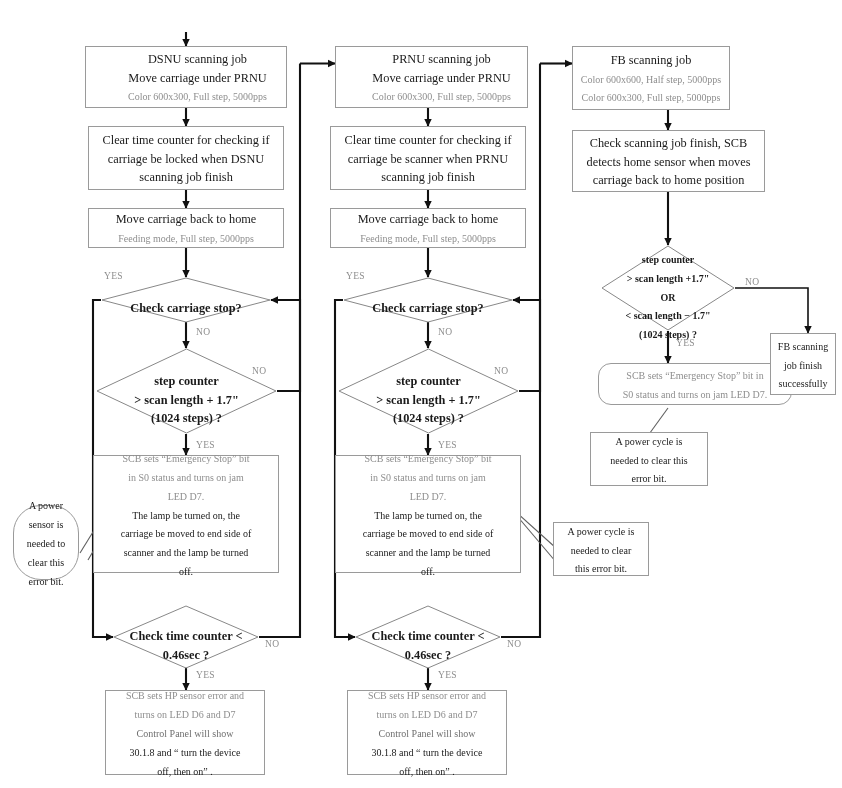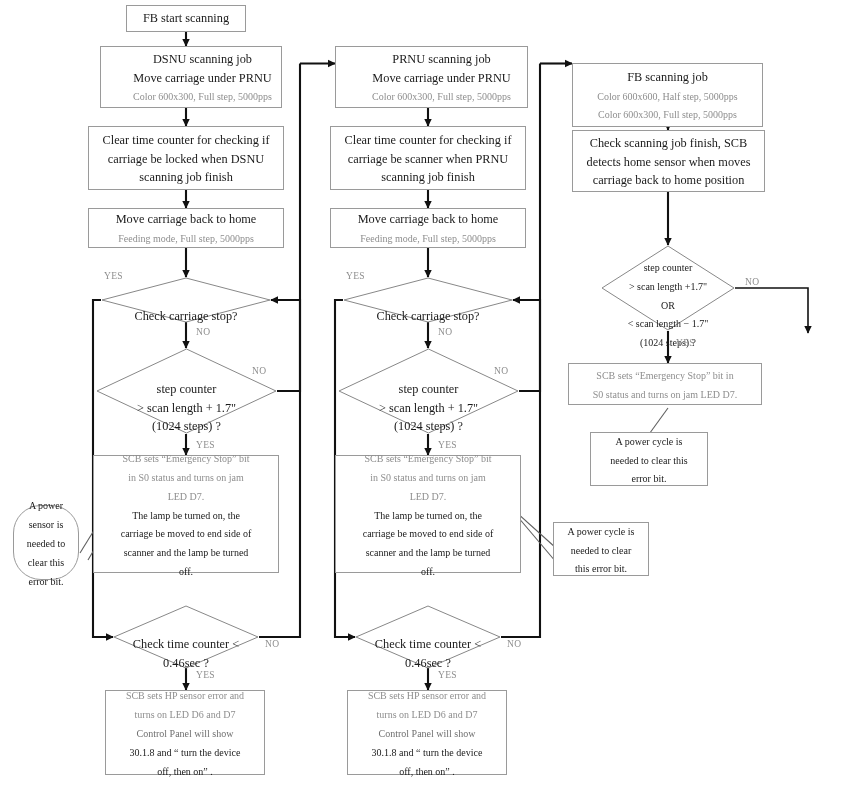--- a/index.html
+++ b/index.html
@@ -16,22 +16,22 @@
 
   
   .ink{color:#1a1a1a;}
   .ink-grey{color:#8e8e8e;}
   .ink-mid{color:#6f6f6f;}
 
   .fs12{font-size:12.3px;}
   .fs11{font-size:10px;}
 
   .dec{position:absolute;}
-  .dec .lbl{position:absolute;left:0;top:16px;width:100%;height:100%;
-            display:flex;align-items:center;justify-content:center;text-align:center;}
+  .dec .lbl{position:absolute;left:0;top:8px;width:100%;height:100%;
+            display:flex;align-items:center;justify-content:center;text-align:center;font-weight:bold;}
   .dec svg{position:absolute;left:0;top:0;}
 
   .edgelabel{position:absolute;font-size:9.5px;color:#8e8e8e;letter-spacing:.3px;}
 </style>
 </head>
 <body>
 
 <div id="canvas">
 
   <svg class="links" viewBox="0 0 842 788" xmlns="http://www.w3.org/2000/svg">
@@ -84,25 +84,22 @@
 
     <g stroke="#5f5f5f" fill="none" stroke-width="1.1">
       <path d="M80,553 L101,519"></path>
       <path d="M88,560 L108,526"></path>
       <path d="M556,548 L506,503"></path>
       <path d="M556,562 L512,510"></path>
       <path d="M639,448 L668,408"></path>
     </g>
   </svg>
 
-  <div class="node proc" style="left:126px;top:5px;width:120px;height:27px;">
-    <span class="txt ink fs12">FB start scanning</span>
-  </div>
-
-  <div class="node proc" style="left:100px;top:46px;width:182px;height:62px;padding-left:23px;">
+
+  <div class="node proc" style="left:85px;top:46px;width:202px;height:62px;padding-left:23px;">
     <span class="txt">
       <span class="ink fs12">DSNU scanning job</span><br>
       <span class="ink fs12">Move carriage under PRNU</span><br>
       <span class="ink-grey fs11">Color 600x300, Full step, 5000pps</span>
     </span>
   </div>
 
   <div class="node proc" style="left:88px;top:126px;width:196px;height:64px;">
     <span class="txt">
       <span class="ink fs12">Clear time counter for checking if</span><br>
@@ -260,21 +257,21 @@
   <div class="node proc" style="left:347px;top:690px;width:160px;height:85px;">
     <span class="txt">
       <span class="ink-grey fs11">SCB sets HP sensor error and</span><br>
       <span class="ink-grey fs11">turns on LED D6 and D7</span><br>
       <span class="ink-mid fs11">Control Panel will show</span><br>
       <span class="ink fs11">30.1.8 and  “ turn the device</span><br>
       <span class="ink fs11">off, then on” .</span>
     </span>
   </div>
 
-  <div class="node proc" style="left:572px;top:46px;width:191px;height:64px;margin-top:17px;">
+  <div class="node proc" style="left:572px;top:46px;width:158px;height:64px;">
     <span class="txt">
       <span class="ink fs12">FB scanning job</span><br>
       <span class="ink-grey fs11">Color 600x600, Half step, 5000pps</span><br>
       <span class="ink-grey fs11">Color 600x300, Full step, 5000pps</span>
     </span>
   </div>
 
   <div class="node proc" style="left:572px;top:130px;width:193px;height:62px;">
     <span class="txt">
       <span class="ink fs12">Check scanning job finish, SCB</span><br>
@@ -291,35 +288,42 @@
       <span class="txt">
         <span class="ink fs11">step counter</span><br>
         <span class="ink fs11">&gt; scan length +1.7"</span><br>
         <span class="ink fs11">OR</span><br>
         <span class="ink fs11">&lt; scan length  −  1.7"</span><br>
         <span class="ink fs11">(1024 steps) ?</span>
       </span>
     </span>
   </div>
 
-  <div class="node proc" style="left:568px;top:363px;width:194px;height:42px;">
+  <div class="node proc" style="left:598px;top:363px;width:194px;height:42px;border-radius:13px;">
     <span class="txt">
       <span class="ink-grey fs11">SCB sets  “Emergency Stop”  bit in</span><br>
       <span class="ink-grey fs11">S0 status and turns on jam LED D7.</span>
     </span>
   </div>
 
   <div class="node proc" style="left:590px;top:432px;width:118px;height:54px;">
     <span class="txt">
       <span class="ink fs11">A power cycle is</span><br>
       <span class="ink fs11">needed to clear this</span><br>
       <span class="ink fs11">error bit.</span>
     </span>
   </div>
 
+  <div class="node proc" style="left:770px;top:333px;width:66px;height:62px;">
+    <span class="txt">
+      <span class="ink fs11">FB scanning</span><br>
+      <span class="ink fs11">job finish</span><br>
+      <span class="ink fs11">successfully</span>
+    </span>
+  </div>
 
   <span class="edgelabel" style="left:104px;top:271px;">YES</span>
   <span class="edgelabel" style="left:196px;top:327px;">NO</span>
   <span class="edgelabel" style="left:252px;top:366px;">NO</span>
   <span class="edgelabel" style="left:196px;top:440px;">YES</span>
   <span class="edgelabel" style="left:265px;top:639px;">NO</span>
   <span class="edgelabel" style="left:196px;top:670px;">YES</span>
 
   <span class="edgelabel" style="left:346px;top:271px;">YES</span>
   <span class="edgelabel" style="left:438px;top:327px;">NO</span>

